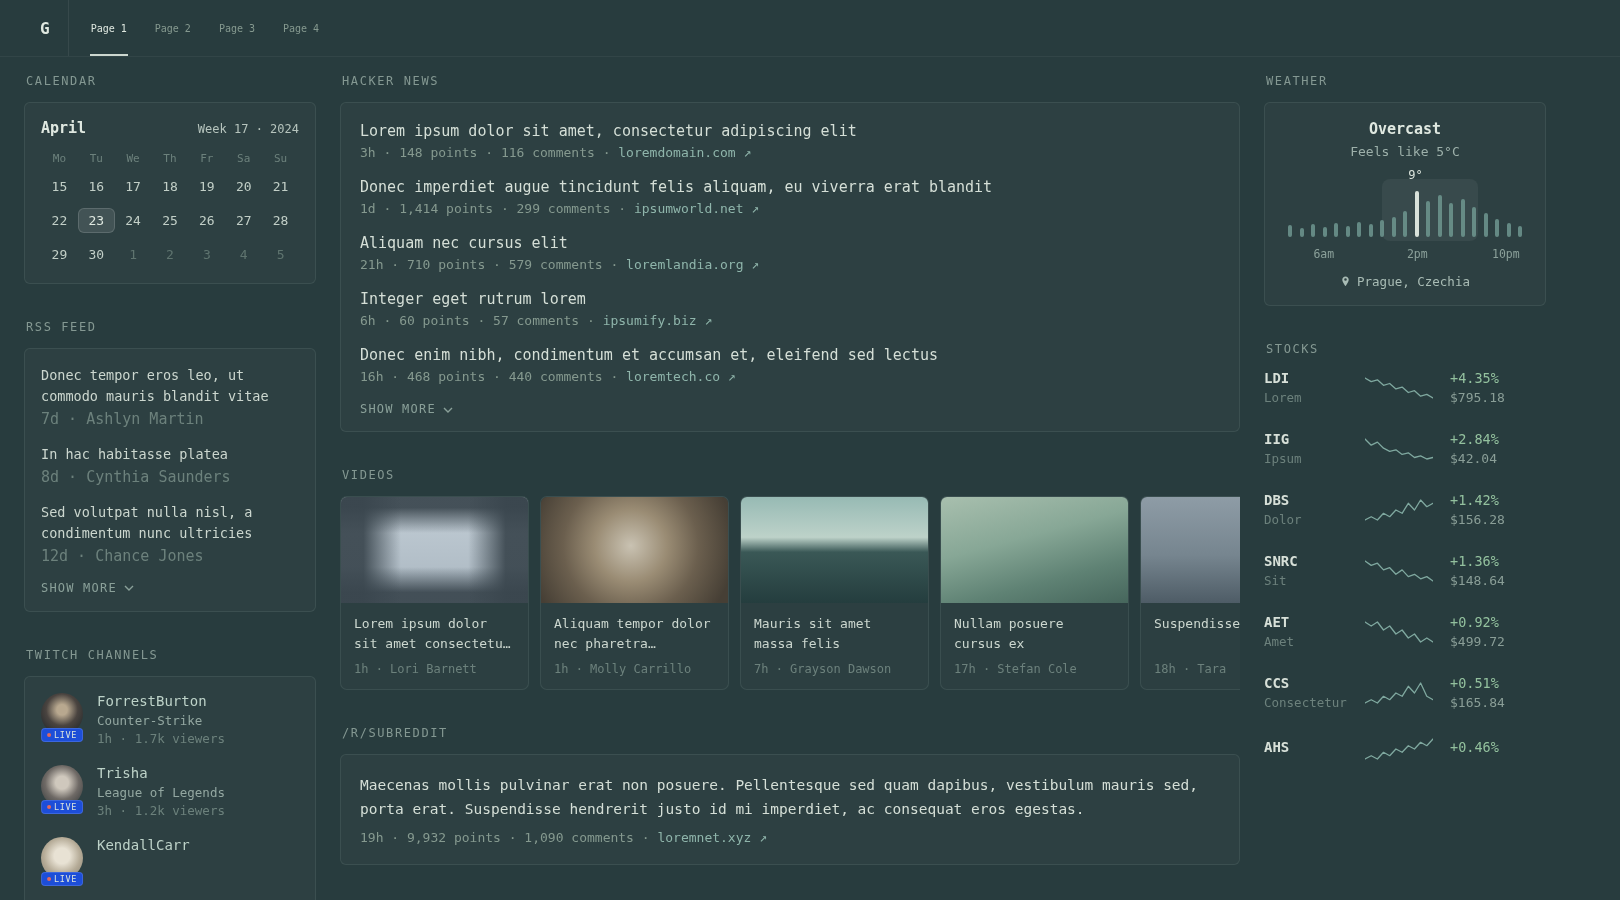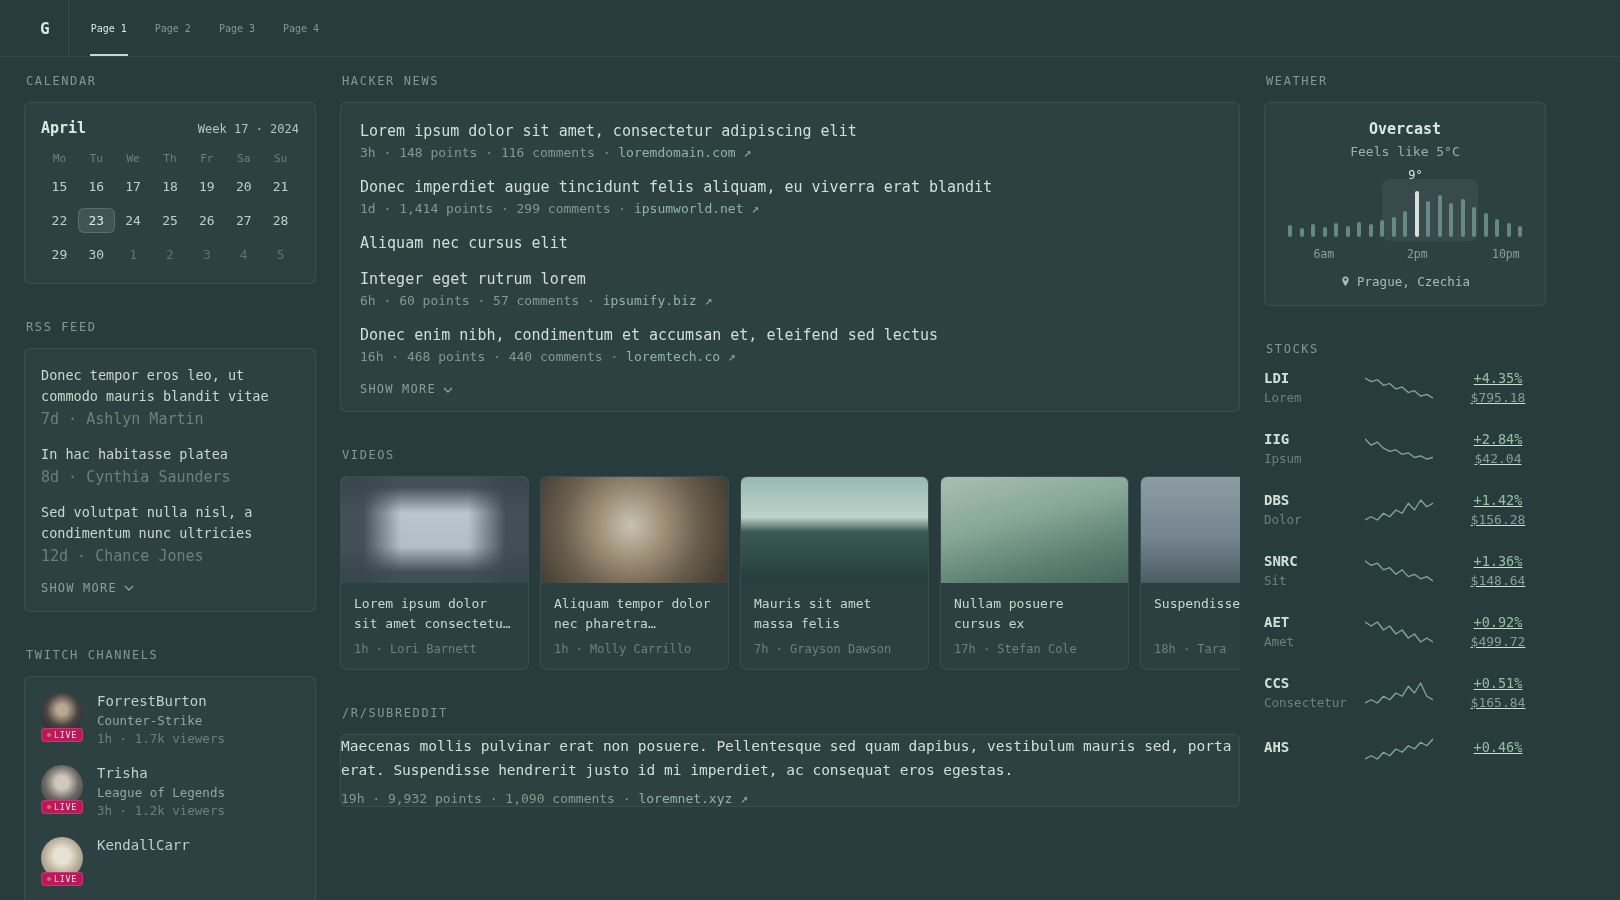--- a/index.html
+++ b/index.html
@@ -56,21 +56,21 @@
   .show-more{display:flex;align-items:center;gap:7px;font-size:12px;letter-spacing:1.2px;color:#8aa099;cursor:pointer;margin-top:6px;}
   .show-more svg{margin-top:1px;}
   
   .tw-card{padding:16px 16px 6px;}
   .tw-item{display:flex;gap:14px;margin-bottom:19px;align-items:flex-start;cursor:pointer;}
   .tw-avatar{position:relative;width:42px;height:42px;flex:none;}
   .tw-avatar .img{width:42px;height:42px;border-radius:50%;}
   .av-1{background:radial-gradient(circle at 50% 40%,#b8a88f 16%,#4a4440 48%,#23282a 85%);}
   .av-2{background:radial-gradient(circle at 50% 42%,#cfc8bd 20%,#6f6a66 52%,#3a3d3e 88%);}
   .av-3{background:radial-gradient(circle at 50% 45%,#e8e2d4 25%,#b5ab97 58%,#8b8474 92%);}
-  .live-badge{position:absolute;left:50%;transform:translateX(-50%);bottom:-7px;background:#be185d;border:1px solid rgba(255,255,255,0.14);border-radius:4px;font-size:8.5px;letter-spacing:0.6px;color:#dbe4dc;padding:1px 5px;display:flex;align-items:center;gap:3px;}
+  .live-badge{position:absolute;left:50%;transform:translateX(-50%);bottom:-7px;background:#1d4ed8;border:1px solid rgba(255,255,255,0.14);border-radius:4px;font-size:8.5px;letter-spacing:0.6px;color:#dbe4dc;padding:1px 5px;display:flex;align-items:center;gap:3px;}
   .live-dot{width:4px;height:4px;border-radius:50%;background:var(--negative);}
   .tw-name{font-size:14px;color:#bdd2c8;}
   .tw-game{font-size:12.5px;color:#93a7a1;margin-top:4px;}
   .tw-meta{font-size:12.5px;color:var(--muted2);margin-top:3px;}
   
   .hn-card{padding:19px 19px 15px;}
   .hn-item{margin-bottom:18px;}
   .hn-title{font-size:15px;color:#d5dfd7;cursor:pointer;}
   .hn-meta{font-size:13px;color:var(--muted);margin-top:5px;}
   .hn-domain{color:var(--link);cursor:pointer;}
@@ -83,21 +83,21 @@
     linear-gradient(0deg, rgba(58,70,78,0.92) 0 10%, rgba(58,70,78,0) 34% 66%, rgba(58,70,78,0.92) 90% 100%),
     linear-gradient(180deg,#c3ced6,#a9b6c0);}
   .thumb-2{background:radial-gradient(circle at 48% 46%,#c9c2b2 0%,#9a8c74 32%,#6b5f4e 60%,#463f35 92%);}
   .thumb-3{background:linear-gradient(180deg,#97bab4 0%,#bdd2c9 38%,#3a5856 52%,#243d3e 100%);}
   .thumb-4{background:linear-gradient(165deg,#a8bfae 0%,#87a796 40%,#5f8274 72%,#46665c 100%);}
   .thumb-5{background:linear-gradient(180deg,#8e9ca6 0%,#76858f 55%,#4e5c66 100%);}
   .video-body{padding:11px 13px 13px;}
   .video-title{font-size:13px;color:#ccd7cf;line-height:1.55;min-height:40px;}
   .video-meta{font-size:12px;color:var(--muted2);margin-top:8px;}
   
-  .sub-card{}
+  .sub-card{padding:19px;}
   .sub-text{font-size:14.5px;color:#d5dfd7;line-height:1.62;}
   .sub-meta{font-size:13px;color:var(--muted);margin-top:9px;}
   
   .weather-card{padding:17px 17px 16px;text-align:center;}
   .w-cond{font-size:15px;font-weight:700;color:var(--bright);}
   .w-feels{font-size:13px;color:#9db0aa;margin-top:6px;}
   .w-chart{position:relative;margin:10px 6px 0;padding-top:20px;}
   .w-band{position:absolute;left:40%;width:41%;top:10px;bottom:-4px;background:rgba(230,245,235,0.06);border-radius:8px;}
   .w-temp{position:absolute;left:54.5%;transform:translateX(-50%);top:-1px;font-size:12px;color:#dbe4dc;}
   .w-bars{display:flex;align-items:flex-end;justify-content:space-between;height:48px;position:relative;}
@@ -107,21 +107,21 @@
   .w-times span{position:absolute;transform:translateX(-50%);text-align:right;}
   .w-t1{left:17%;} .w-t2{left:55%;} .w-t3{left:91%;}
   .w-loc{display:flex;align-items:center;justify-content:center;gap:6px;font-size:12.5px;color:#a9bcb5;margin-top:13px;}
   
   .stock-row{display:grid;grid-template-columns:84px 1fr 96px;align-items:center;margin-bottom:26px;cursor:pointer;}
   .stock-ticker{font-size:14px;font-weight:700;color:#d7e0d8;}
   .stock-name{font-size:12.5px;color:var(--muted2);margin-top:4px;white-space:nowrap;}
   .spark{height:26px;display:flex;align-items:center;justify-content:center;}
   .spark[data-dir="up"]{color:#7fa89f;}
   .spark[data-dir="down"]{color:#d08372;}
-  .stock-right{text-align:center;text-decoration:underline;}
+  .stock-right{text-align:left;}
   .stock-change{font-size:13.5px;}
   .stock-change[data-dir="up"]{color:var(--positive);}
   .stock-change[data-dir="down"]{color:var(--negative);}
   .stock-price{font-size:13px;color:#8a9e97;margin-top:4px;}
 </style>
 </head>
 <body>
 
 <header>
   <div class="logo">G</div>
@@ -272,20 +272,24 @@
         <div class="hn-item">
           <div class="hn-title">Donec imperdiet augue tincidunt felis aliquam, eu viverra erat blandit</div>
           <div class="hn-meta">
             <span>1d · 1,414 points · 299 comments ·</span>
             <span class="hn-domain"><span>ipsumworld.net</span> <span>↗</span></span>
           </div>
         </div>
 
         <div class="hn-item">
           <div class="hn-title">Aliquam nec cursus elit</div>
+          <div class="hn-meta">
+            <span>21h · 710 points · 579 comments ·</span>
+            <span class="hn-domain"><span>loremlandia.org</span> <span>↗</span></span>
+          </div>
         </div>
 
         <div class="hn-item">
           <div class="hn-title">Integer eget rutrum lorem</div>
           <div class="hn-meta">
             <span>6h · 60 points · 57 comments ·</span>
             <span class="hn-domain"><span>ipsumify.biz</span> <span>↗</span></span>
           </div>
         </div>
 

